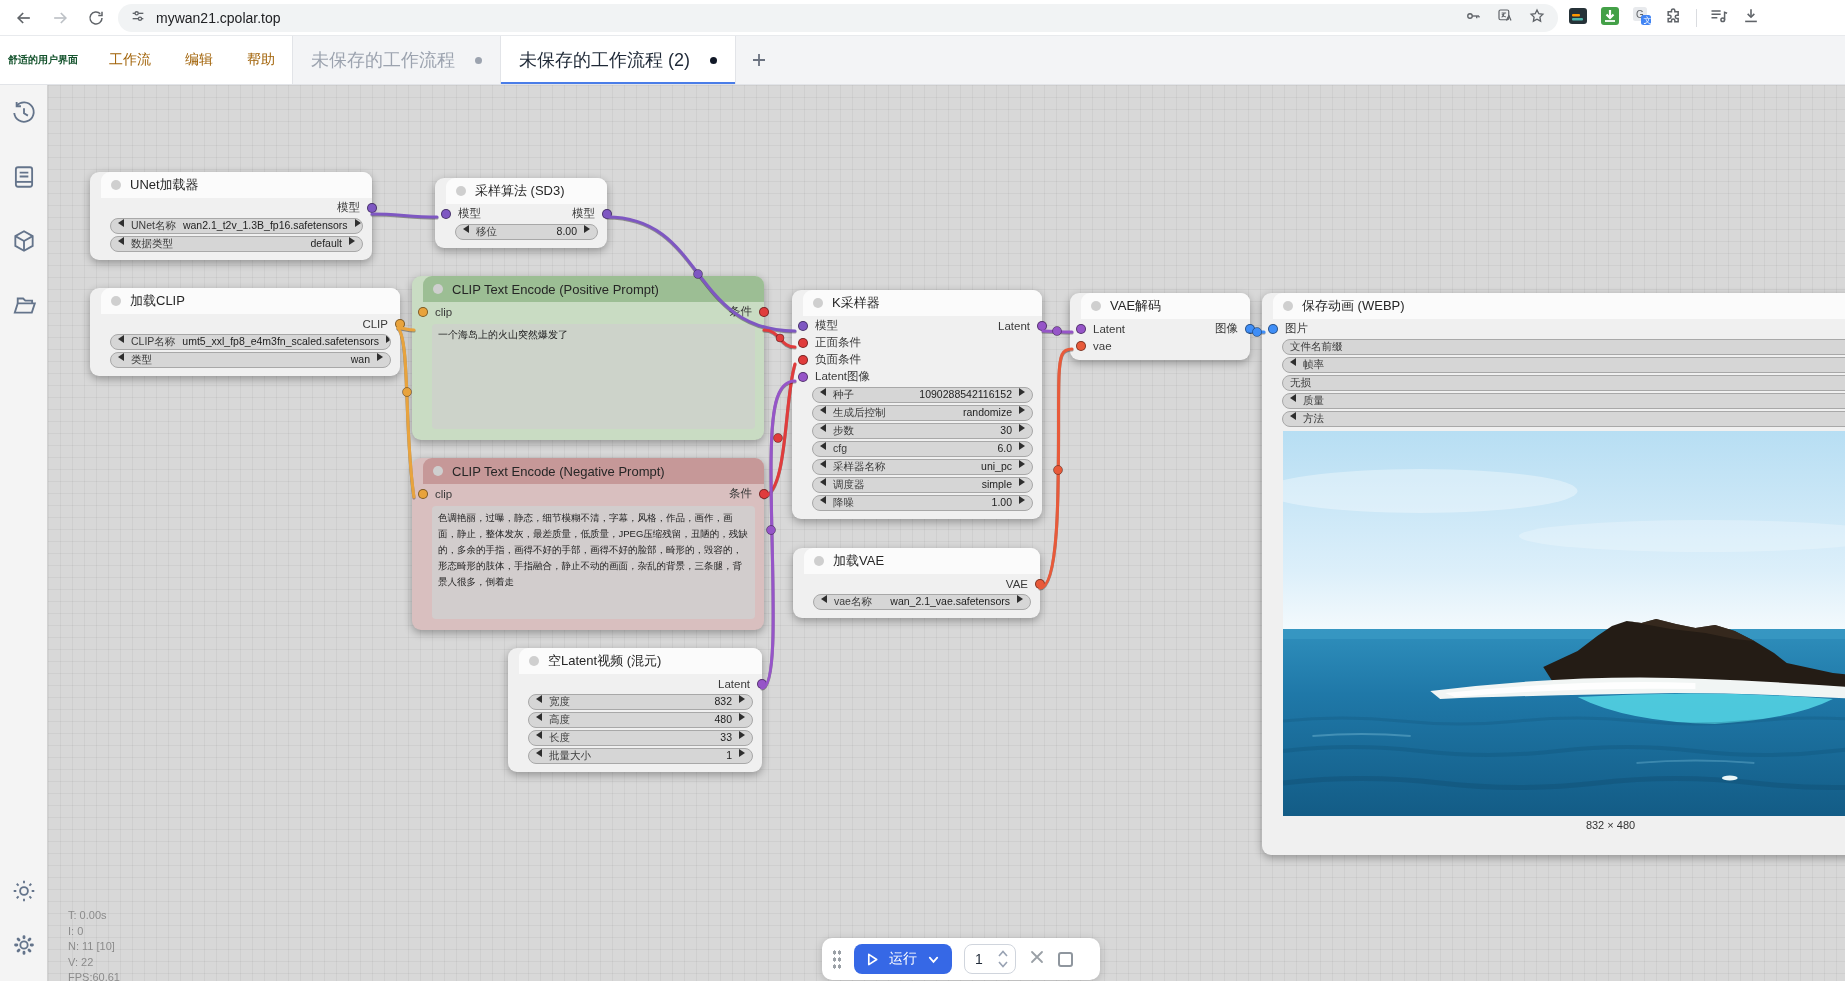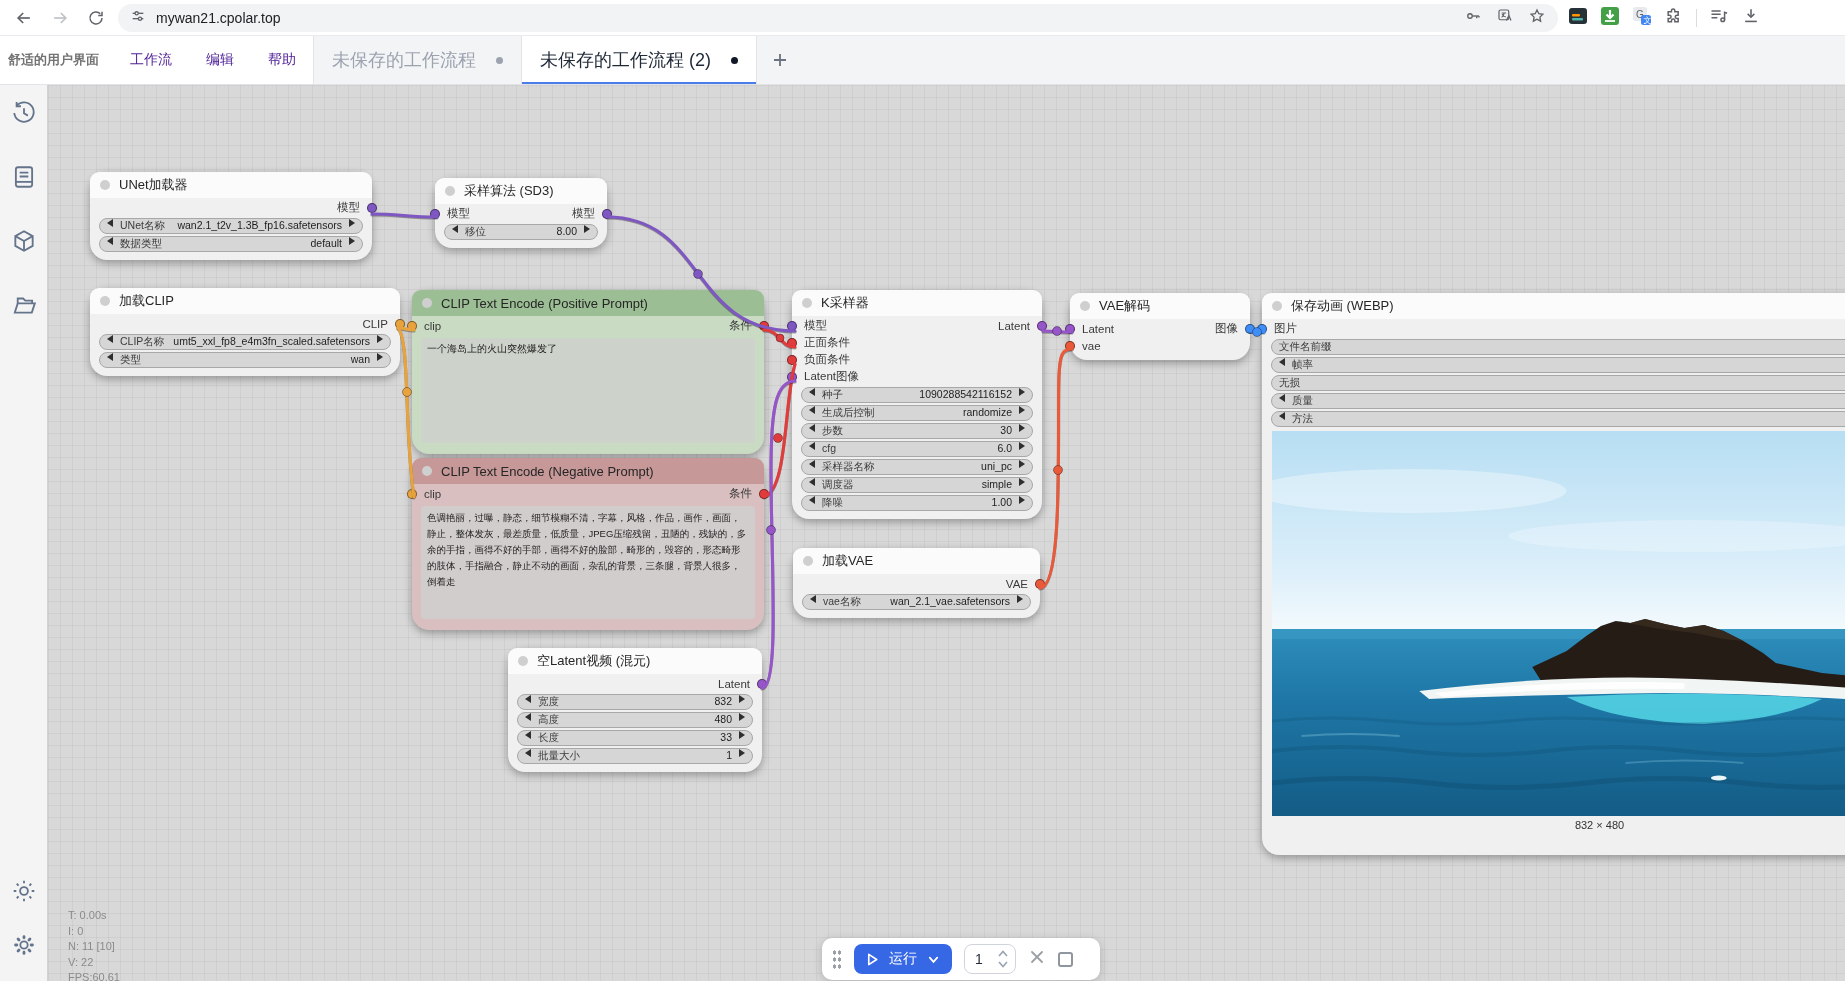--- a/index.html
+++ b/index.html
@@ -10,22 +10,22 @@
   .browser-bar { position:absolute; left:0; top:0; width:1845px; height:36px; background:#FFFFFF; display:flex; align-items:center; padding:0 10px; z-index:50; border-bottom:1px solid #E8EAED;}
   .nav-btn { width:28px; height:28px; display:flex; align-items:center; justify-content:center; margin-right:8px; border-radius:50%;}
   .url-pill { flex:0 0 auto; width:1440px; height:28px; background:#F1F3F4; border-radius:14px; display:flex; align-items:center; padding:12px 12px; margin-right:10px;}
   .url-text { font-size:14px; color:#202124; margin-left:10px; flex:1;}
   .pill-icons { display:flex; align-items:center; gap:14px; }
   .ext-icons { display:flex; align-items:center; gap:12px; }
   .vsep { width:1px; height:18px; background:#DADCE0; }
 
   
   .menubar { position:absolute; left:0; top:36px; width:1845px; height:49px; background:#FFFFFF; border-bottom:1px solid #E2E4E8; display:flex; align-items:stretch; z-index:49;}
-  .app-title { font-size:13px; font-weight:bold; color:#737373; display:flex; align-items:center; padding:0 14px 0 8px;font-family:Liberation Serif, serif;}
-  .menu-item { font-size:14px; color:#4c1d95; display:flex; align-items:center; padding:0 17px; cursor:default;}
+  .app-title { font-size:10px; font-weight:bold; color:#14532d; display:flex; align-items:center; padding:0 14px 0 8px;font-family:Liberation Serif, serif;}
+  .menu-item { font-size:14px; color:#a16207; display:flex; align-items:center; padding:0 17px; cursor:default;}
   .tabstrip { display:flex; align-items:stretch; border-left:1px solid #E2E4E8; background:#F3F4F6;}
   .wtab { display:flex; align-items:center; gap:20px; padding:0 18px; font-size:18px; border-right:1px solid #E2E4E8; position:relative;}
   .wtab.inactive { color:#9CA3AF; background:#F3F4F6;}
   .wtab.active { color:#1F2937; background:#FFFFFF;}
   .wtab .dot { width:7px; height:7px; border-radius:50%;}
   .wtab.inactive .dot { background:#9CA3AF;}
   .wtab.active .dot { background:#111827;}
   .tab-underline { position:absolute; left:0; bottom:0; width:100%; height:2px; background:#4A7DE8;}
   .newtab-btn { width:46px; display:flex; align-items:center; justify-content:center; background:#F3F4F6;}
   .menubar-fill { flex:1; background:#F3F4F6; }
@@ -35,21 +35,21 @@
   .rail-btn { width:36px; height:36px; display:flex; align-items:center; justify-content:center; margin-bottom:28px; border-radius:8px;}
   .rail-spacer { flex:1; }
   .rail-btn.bottom { margin-bottom:18px; }
 
   
   .canvas { position:absolute; left:48px; top:85px; width:1797px; height:896px; background-color:#D8D8D8;
     background-image:linear-gradient(rgba(0,0,0,0.045) 1px, transparent 1px),linear-gradient(90deg, rgba(0,0,0,0.045) 1px, transparent 1px);
     background-size:12px 12px; z-index:1;}
 
   
-  .node { position:absolute; background:#F0F0F0; border-radius:17px; box-shadow:0 3px 8px rgba(0,0,0,0.32); z-index:10;}
+  .node { position:absolute; background:#F0F0F0; border-radius:9px; box-shadow:0 3px 8px rgba(0,0,0,0.32); z-index:10;padding-left:11px;}
   .node-header { height:26px; display:flex; align-items:center; gap:9px; padding:0 10px; font-size:13px; color:#262626; background:#FBFBFB; border-radius:9px 9px 0 0;}
   .collapse-dot { width:10px; height:10px; border-radius:50%; background:#CFCFCF; flex:0 0 auto;}
   .node-body { padding:1px 0 6px; }
   .slot-row { position:relative; height:17px; font-size:11.5px; color:#3A3A3A;}
   .in-slot { position:absolute; left:0; top:0; height:100%; display:flex; align-items:center;}
   .in-slot .slot-label { margin-left:12px; }
   .out-slot { position:absolute; right:0; top:0; height:100%; display:flex; align-items:center;}
   .out-slot .slot-label { margin-right:12px; }
   .slot-dot { width:10px; height:10px; border-radius:50%; border:1px solid rgba(0,0,0,0.45); position:absolute; top:50%; transform:translateY(-50%);}
   .slot-dot.in { left:-5px; }
@@ -327,21 +327,21 @@
     </div>
     <div class="widget">
       <span class="arr arr-l"></span>
       <span>类型</span>
       <span class="wvalue">wan</span>
       <span class="arr arr-r"></span>
     </div>
   </div>
 </div>
 
-<div class="node green" style="left:412px;top:290px;width:352px;height:164px;">
+<div class="node green" style="left:412px;top:276px;width:352px;height:164px;">
   <div class="node-header">
     <span class="collapse-dot"></span>
     <span>CLIP Text Encode (Positive Prompt)</span>
   </div>
   <div class="node-body">
     <div class="slot-row">
       <div class="in-slot">
         <span class="slot-dot in" style="background: rgb(232, 163, 61);"></span>
         <span class="slot-label">clip</span>
       </div>

